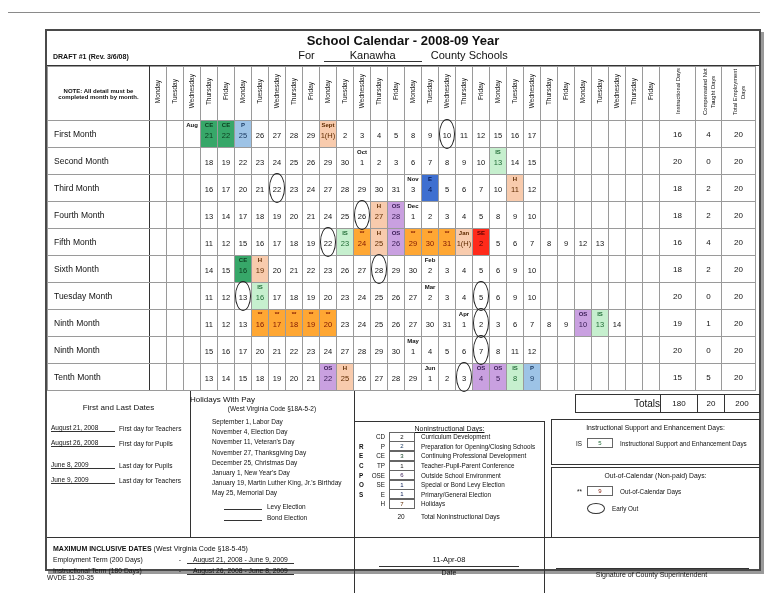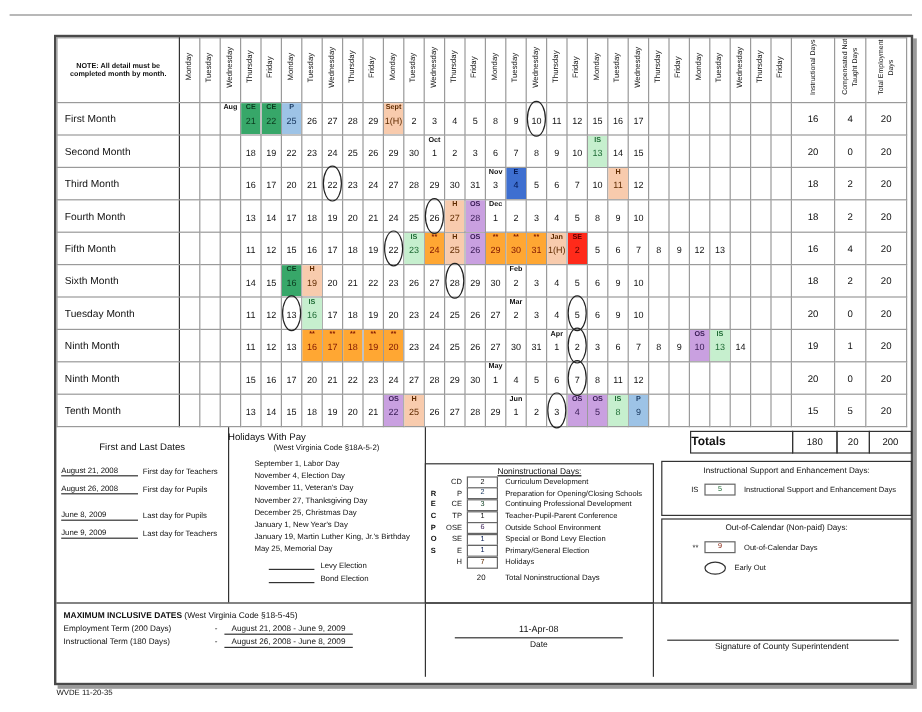--- a/index.html
+++ b/index.html
@@ -64,21 +64,21 @@
   .nrow{display:flex;align-items:center;height:9.6px;margin:0 3px 0 4px;font-size:6.3px;}
   .ngut{width:8px;font-weight:bold;flex:none;}
   .ncode{width:18px;text-align:right;padding-right:4px;flex:none;}
   .chip{display:inline-block;width:24px;height:8px;border:1px solid #666;font-size:6px;
         line-height:8px;text-align:center;flex:none;background:#fff;}
   .nlabel{padding-left:6px;white-space:nowrap;}
   .ntotal{display:flex;align-items:center;margin:4px 3px 0 34px;font-size:6.5px;}
   .ntotal .tnum{width:24px;text-align:center;}
   .ntotal .tlab{padding-left:8px;}
   .totlabel{position:absolute;left:528px;top:3px;width:84px;height:17px;border:1px solid #333;
-            font-weight:bold;font-size:10px;text-align:left;line-height:17px;}
+            font-weight:normal;font-size:10px;text-align:right;line-height:17px;}
   .totv{position:absolute;top:3px;height:17px;border:1px solid #333;font-size:8px;
         text-align:center;line-height:17px;}
   .tv0{left:613px;width:36px;} .tv1{left:650px;width:26px;} .tv2{left:677px;width:34px;}
   .isbox{position:absolute;left:504px;top:28px;width:207px;height:44px;border:1px solid #333;}
   .oocbox{position:absolute;left:504px;top:76px;width:207px;height:69px;border:1px solid #333;}
   .lg-title{text-align:center;font-size:6.8px;margin-top:4px;}
   .lgrow{display:flex;align-items:center;margin:7px 0 0 14px;font-size:6.3px;}
   .lgrow .code{width:16px;text-align:right;padding-right:5px;flex:none;}
   .lgrow .lab{padding-left:7px;white-space:nowrap;}
   .oval-icon{display:inline-block;width:16px;height:9px;border:1px solid #333;border-radius:50%;flex:none;}
@@ -102,20 +102,29 @@
   .siglab{text-align:center;font-size:7px;margin-top:2px;}
   .formnum{position:absolute;left:47px;top:574px;font-size:6.5px;}
 </style>
 </head>
 <body>
 
 <div class="topline"></div>
 
 <div class="sheet">
 
+  <div class="titlebar">
+    <div class="draft">DRAFT #1 (Rev. 3/6/08)</div>
+    <div class="t1">School Calendar - 2008-09 Year</div>
+    <div class="t2">
+      <span>For</span>
+      <span class="county">Kanawha</span>
+      <span>County Schools</span>
+    </div>
+  </div>
 
   <table class="cal" id="cal-table">
       <colgroup>
         <col style="width: 102px;">
         <col style="width: 17px;">
         <col style="width: 17px;">
         <col style="width: 17px;">
         <col style="width: 17px;">
         <col style="width: 17px;">
         <col style="width: 17px;">

